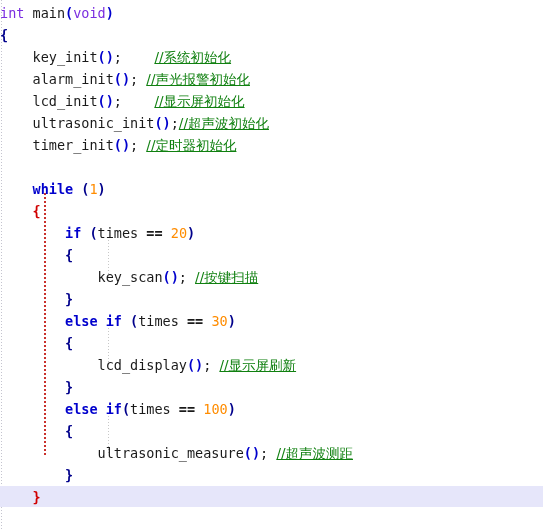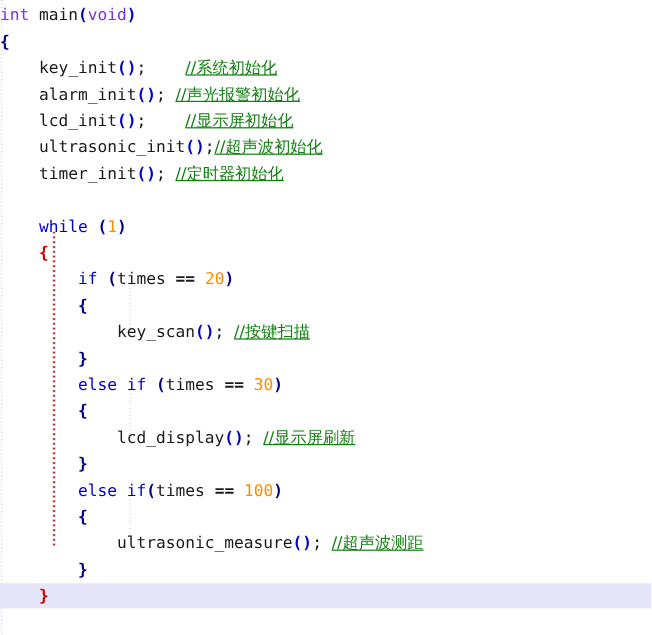--- a/index.html
+++ b/index.html
@@ -74,21 +74,21 @@
   .ln {
     position: relative;
     height: 22px;
     white-space: pre;
   }
 
   
   .t-type    { color: #7a2ee0; }           
   .t-plain   { color: #1a1a1a; }           
   .t-paren   { color: #0000cd; font-weight: bold; }  
-  .t-kw      { color: #0000cd; font-weight: normal; }  
+  .t-kw      { color: #0000cd; font-weight: bold; }  
   .t-num     { color: #ff8c00; }           
   .t-cmt     { color: #108010; }           
   .t-op      { color: #1a1a1a; font-weight: bold; }  
   .t-brace-red  { color: #d00000; font-weight: bold; }
   .t-brace-blue { color: #00008b; font-weight: bold; }
   .t-cn      { font-family: "DejaVu Sans", "Liberation Sans", sans-serif; text-decoration: underline; }
 </style>
 </head>
 <body>
 

